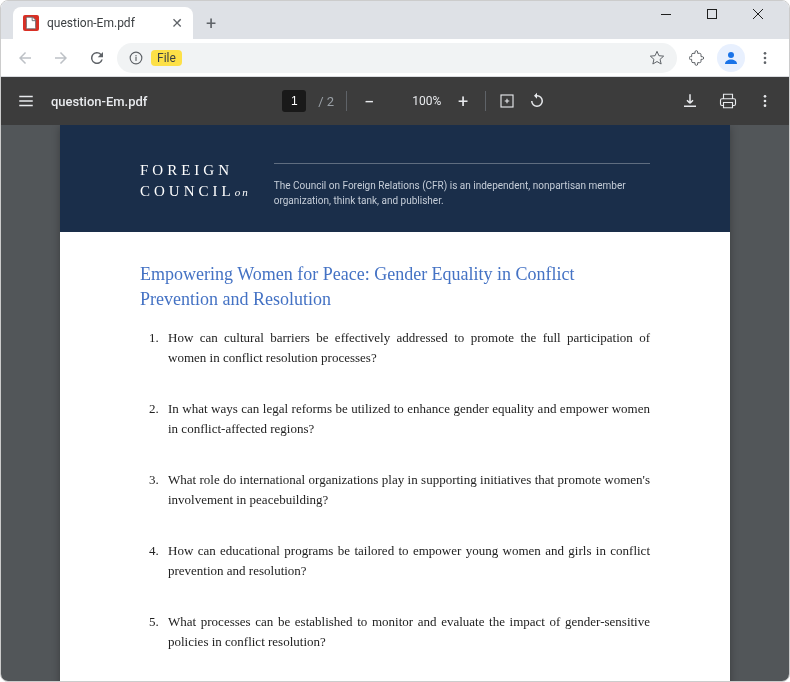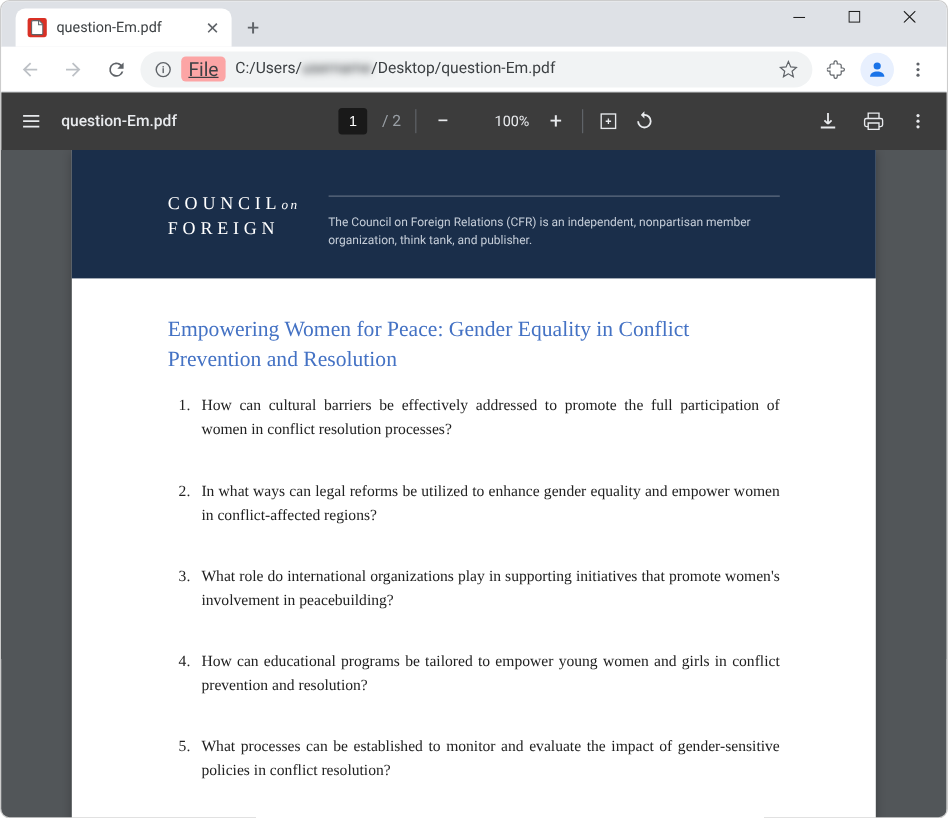--- a/index.html
+++ b/index.html
@@ -13,21 +13,21 @@
 .tab-close { font-size: 14px; color: #5f6368; cursor: pointer; }
 .new-tab { width: 28px; height: 28px; display: flex; align-items: center; justify-content: center; color: #5f6368; font-size: 18px; margin-left: 4px; margin-bottom: 2px; }
 .window-controls { margin-left: auto; display: flex; align-items: center; height: 100%; margin-bottom: 6px; }
 .wc-btn { width: 46px; height: 30px; display: flex; align-items: center; justify-content: center; color: #1f1f1f; }
 
 
 .addressbar { height: 38px; background: #fff; display: flex; align-items: center; padding: 0 8px; gap: 4px; border-bottom: 1px solid #dadce0; }
 .nav-btn { width: 32px; height: 32px; display: flex; align-items: center; justify-content: center; color: #5f6368; border-radius: 50%; }
 .nav-btn.disabled { color: #bdc1c6; }
 .omnibox { flex: 1; height: 30px; background: #f1f3f4; border-radius: 15px; display: flex; align-items: center; padding: 0 12px; font-size: 13px; color: #3c4043; gap: 8px; }
-.omnibox-file { background: #fca5a5; padding: 1px 6px; border-radius: 4px; font-size: 16px; text-decoration: underline; }
+.omnibox-file { background: #fde047; padding: 1px 6px; border-radius: 4px; font-size: 12px; }
 .omnibox-path { color: #3c4043; }
 .omnibox-path .obscured { filter: blur(3px); }
 .star { margin-left: auto; color: #5f6368; }
 .ext-btn { width: 32px; height: 32px; display: flex; align-items: center; justify-content: center; color: #5f6368; }
 .profile { width: 28px; height: 28px; border-radius: 50%; background: #e8f0fe; display: flex; align-items: center; justify-content: center; }
 
 
 .pdf-toolbar { height: 48px; background: #3c3c3c; display: flex; align-items: center; padding: 0 16px; color: #e8eaed; font-size: 13px; gap: 16px; }
 .pdf-menu { cursor: pointer; }
 .pdf-name { flex: 0 0 auto; font-weight: 500; }
@@ -112,21 +112,20 @@
         <path d="M17.65 6.35A8 8 0 1 0 19.73 14h-2.08A6 6 0 1 1 12 6c1.66 0 3.14.69 4.22 1.78L13 11h7V4l-2.35 2.35z" fill="currentColor"></path>
       </svg>
     </div>
   <div class="omnibox">
     <svg width="14" height="14" viewBox="0 0 24 24">
         <circle cx="12" cy="12" r="10" fill="none" stroke="#5f6368" stroke-width="2"></circle>
         <rect x="11" y="10" width="2" height="7" fill="#5f6368"></rect>
         <rect x="11" y="7" width="2" height="2" fill="#5f6368"></rect>
       </svg>
     <span class="omnibox-file">File</span>
-    <span class="omnibox-path"><span>C:/Users/</span><span class="obscured">username</span><span>/Desktop/question-Em.pdf</span></span>
     <span class="star">
         <svg width="16" height="16" viewBox="0 0 24 24">
           <path d="M12 17.3l-6.2 3.7 1.6-7L2 9.2l7.1-.6L12 2l2.9 6.6 7.1.6-5.4 4.8 1.6 7z" fill="none" stroke="currentColor" stroke-width="1.5"></path>
         </svg>
       </span>
   </div>
   <div class="ext-btn">
       <svg width="16" height="16" viewBox="0 0 24 24">
         <path d="M20 10h-2V7a2 2 0 0 0-2-2h-3V3a2 2 0 1 0-4 0v2H6a2 2 0 0 0-2 2v3H2a2 2 0 1 0 0 4h2v3a2 2 0 0 0 2 2h3v2a2 2 0 1 0 4 0v-2h3a2 2 0 0 0 2-2v-3h2a2 2 0 1 0 0-4z" fill="none" stroke="#5f6368" stroke-width="1.5"></path>
       </svg>
@@ -191,22 +190,22 @@
           <circle cx="12" cy="19" r="2" fill="#e8eaed"></circle>
         </svg>
       </span>
   </div>
 </div>
 
 <div class="pdf-viewport">
   <div class="pdf-page">
     <div class="doc-header">
       <div class="cfr-logo">
+        <div>FOREIGN</div>
         <div><span>COUNCIL</span><span class="on">on</span></div>
-        <div>FOREIGN</div>
       </div>
       <div class="cfr-desc">The Council on Foreign Relations (CFR) is an independent, nonpartisan member organization, think tank, and publisher.</div>
     </div>
     <div class="doc-body">
       <div class="doc-title">Empowering Women for Peace: Gender Equality in Conflict Prevention and Resolution</div>
       <ol class="q-list">
         <li>How can cultural barriers be effectively addressed to promote the full participation of women in conflict resolution processes?</li>
         <li>In what ways can legal reforms be utilized to enhance gender equality and empower women in conflict-affected regions?</li>
         <li>What role do international organizations play in supporting initiatives that promote women's involvement in peacebuilding?</li>
         <li>How can educational programs be tailored to empower young women and girls in conflict prevention and resolution?</li>

